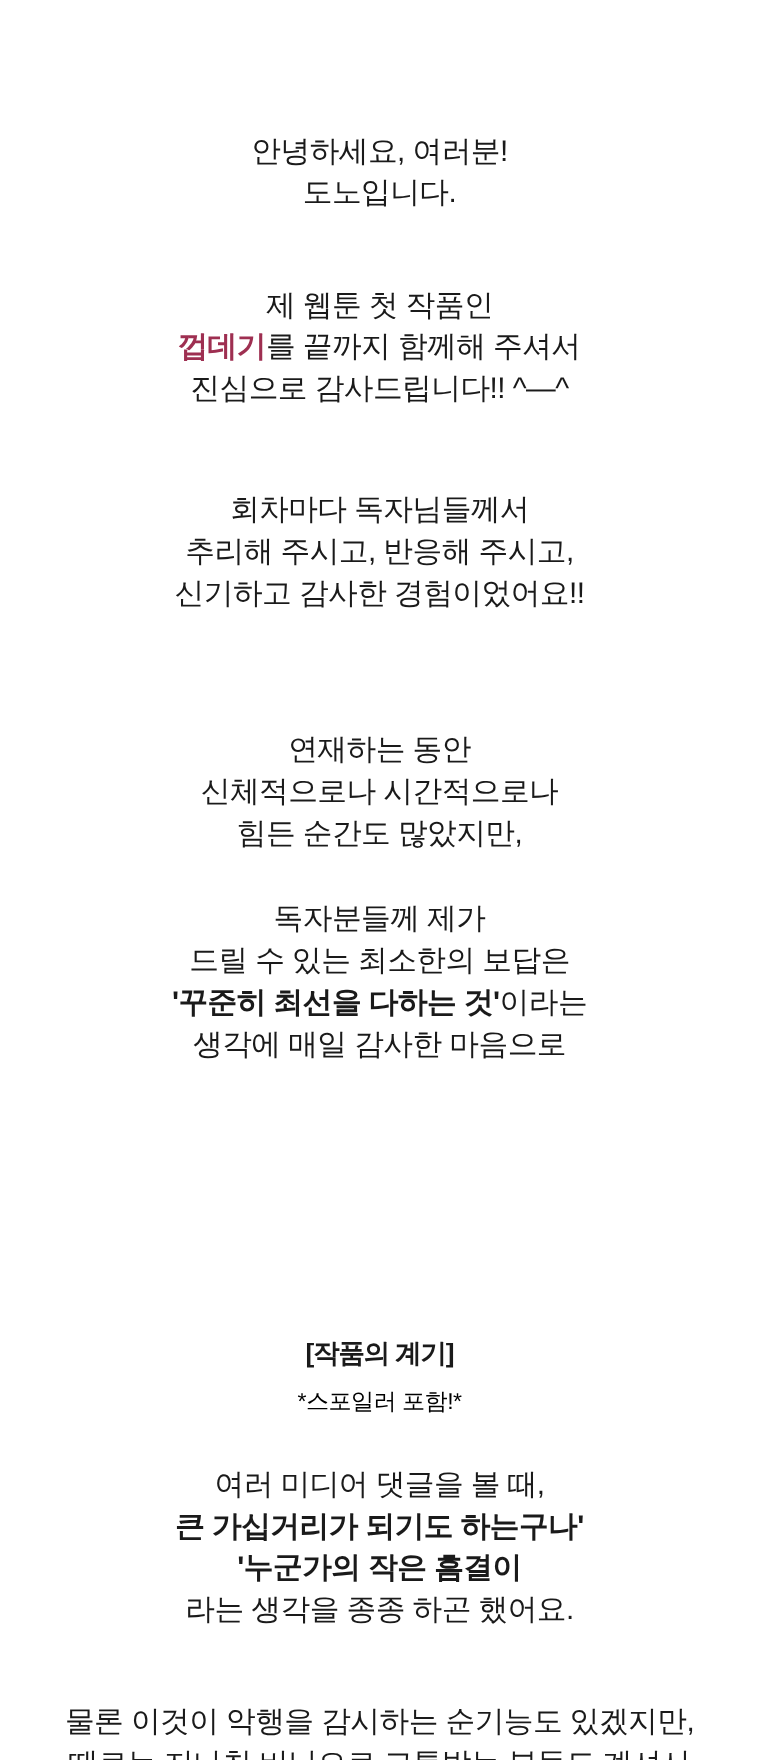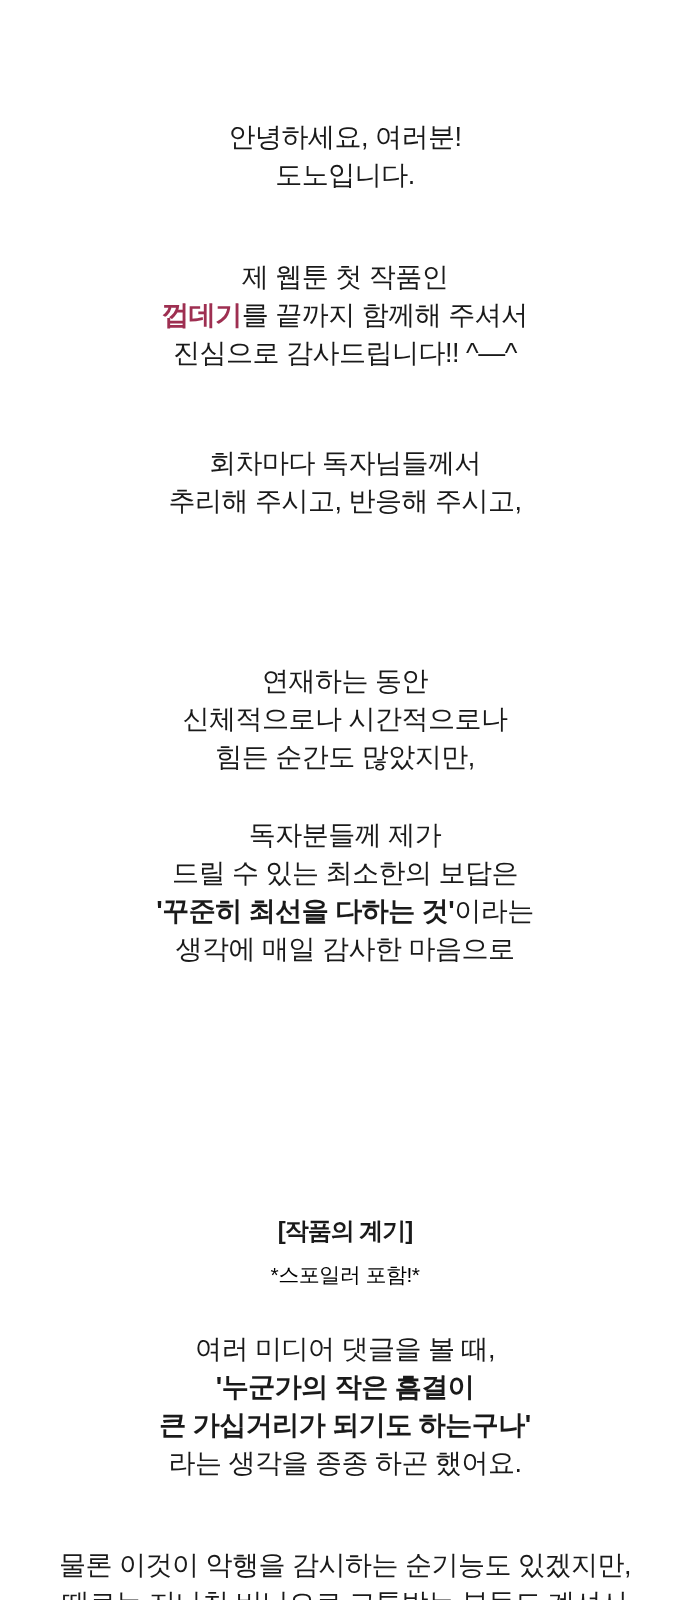--- a/index.html
+++ b/index.html
@@ -68,20 +68,21 @@
 
   <section class="block b-thanks">
     <p><span>제 웹툰 첫 작품인</span></p>
     <p><span class="accent-title">껍데기</span><span>를 끝까지 함께해 주셔서</span></p>
     <p><span>진심으로 감사드립니다!! ^—^</span></p>
   </section>
 
   <section class="block b-readers">
     <p><span>회차마다 독자님들께서</span></p>
     <p><span>추리해 주시고, 반응해 주시고,</span></p>
+    <p><span>신기하고 감사한 경험이었어요!!</span></p>
   </section>
 
   <section class="block b-serialization">
     <p><span>연재하는 동안</span></p>
     <p><span>신체적으로나 시간적으로나</span></p>
     <p><span>힘든 순간도 많았지만,</span></p>
   </section>
 
   <section class="block b-gratitude">
     <p><span>독자분들께 제가</span></p>
@@ -93,22 +94,22 @@
   <section class="block b-section-title">
     <p><span>[작품의 계기]</span></p>
   </section>
 
   <section class="block b-spoiler">
     <p><span>*스포일러 포함!*</span></p>
   </section>
 
   <section class="block b-motivation">
     <p><span>여러 미디어 댓글을 볼 때,</span></p>
+    <p><span class="bold">큰 가십거리가 되기도 하는구나'</span></p>
     <p><span class="bold">'누군가의 작은 흠결이</span></p>
-    <p><span class="bold">큰 가십거리가 되기도 하는구나'</span></p>
     <p><span>라는 생각을 종종 하곤 했어요.</span></p>
   </section>
 
   <section class="block b-closing">
     <p><span>물론 이것이 악행을 감시하는 순기능도 있겠지만,</span></p>
     <p><span>때로는 지나친 비난으로 고통받는 분들도 계셔서</span></p>
   </section>
 
 </div>
 

